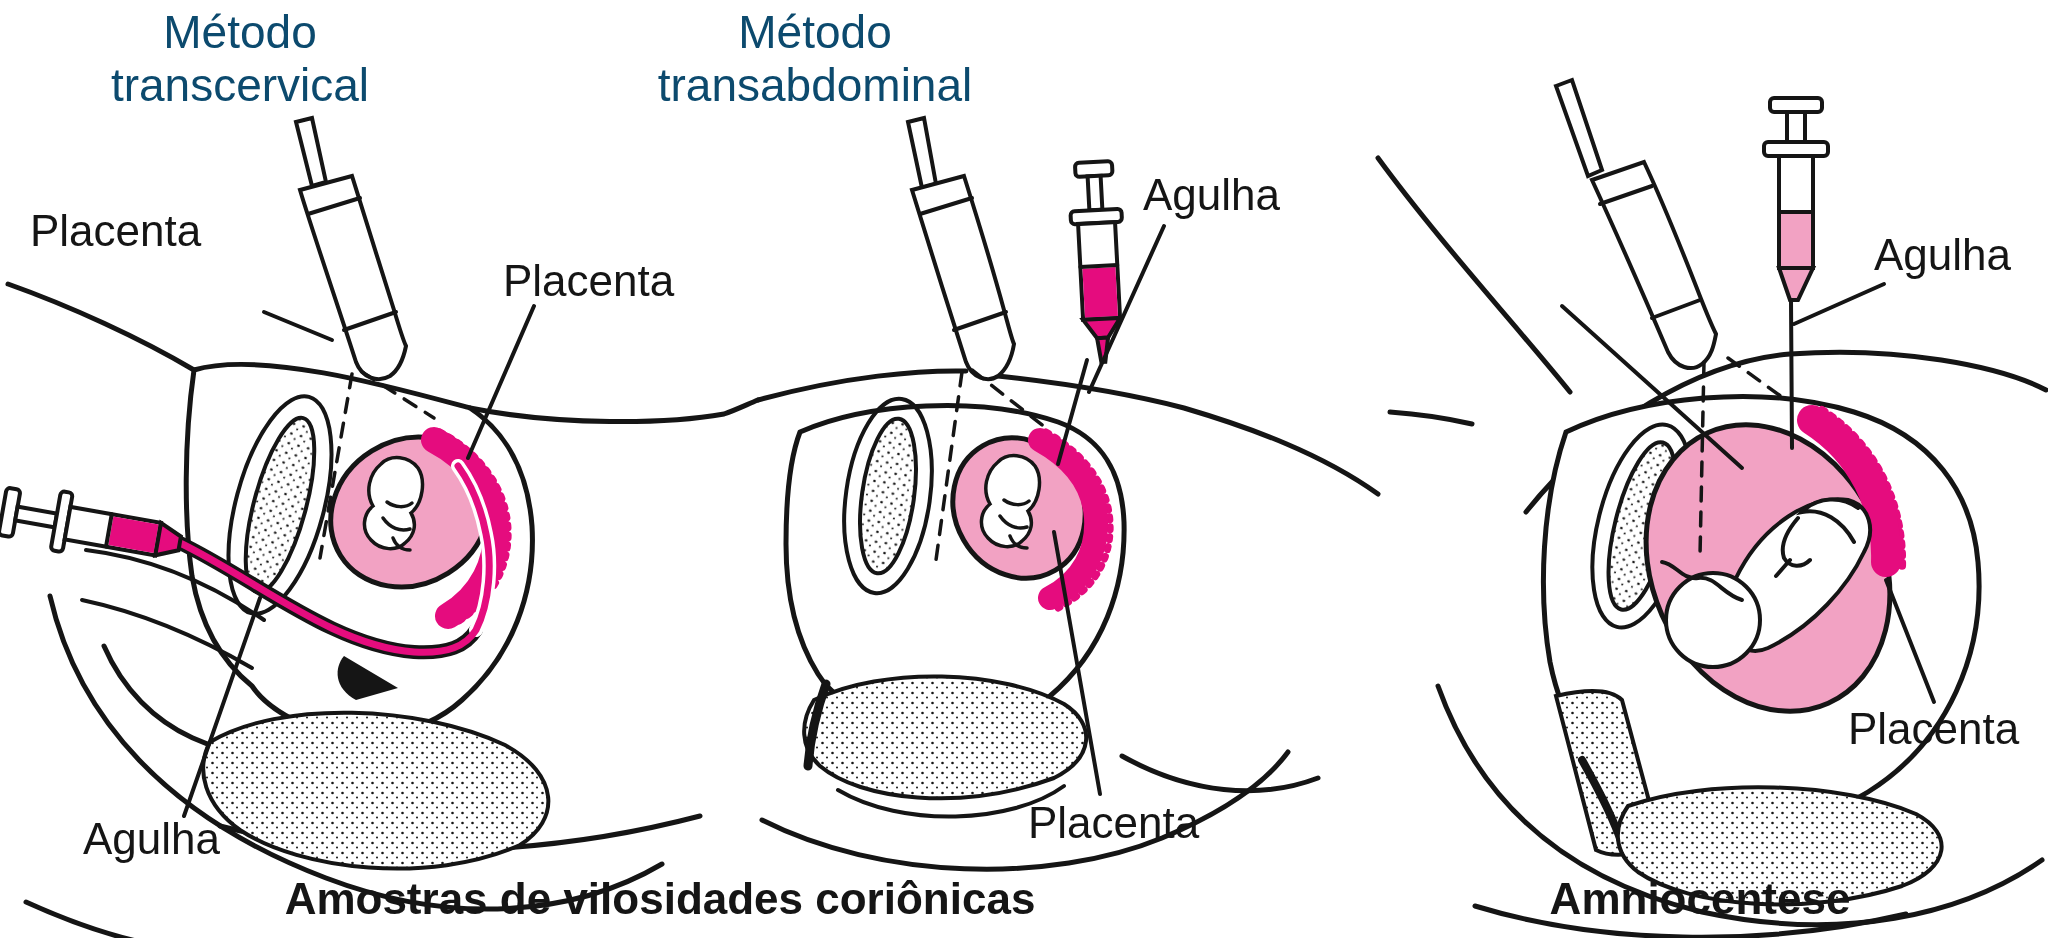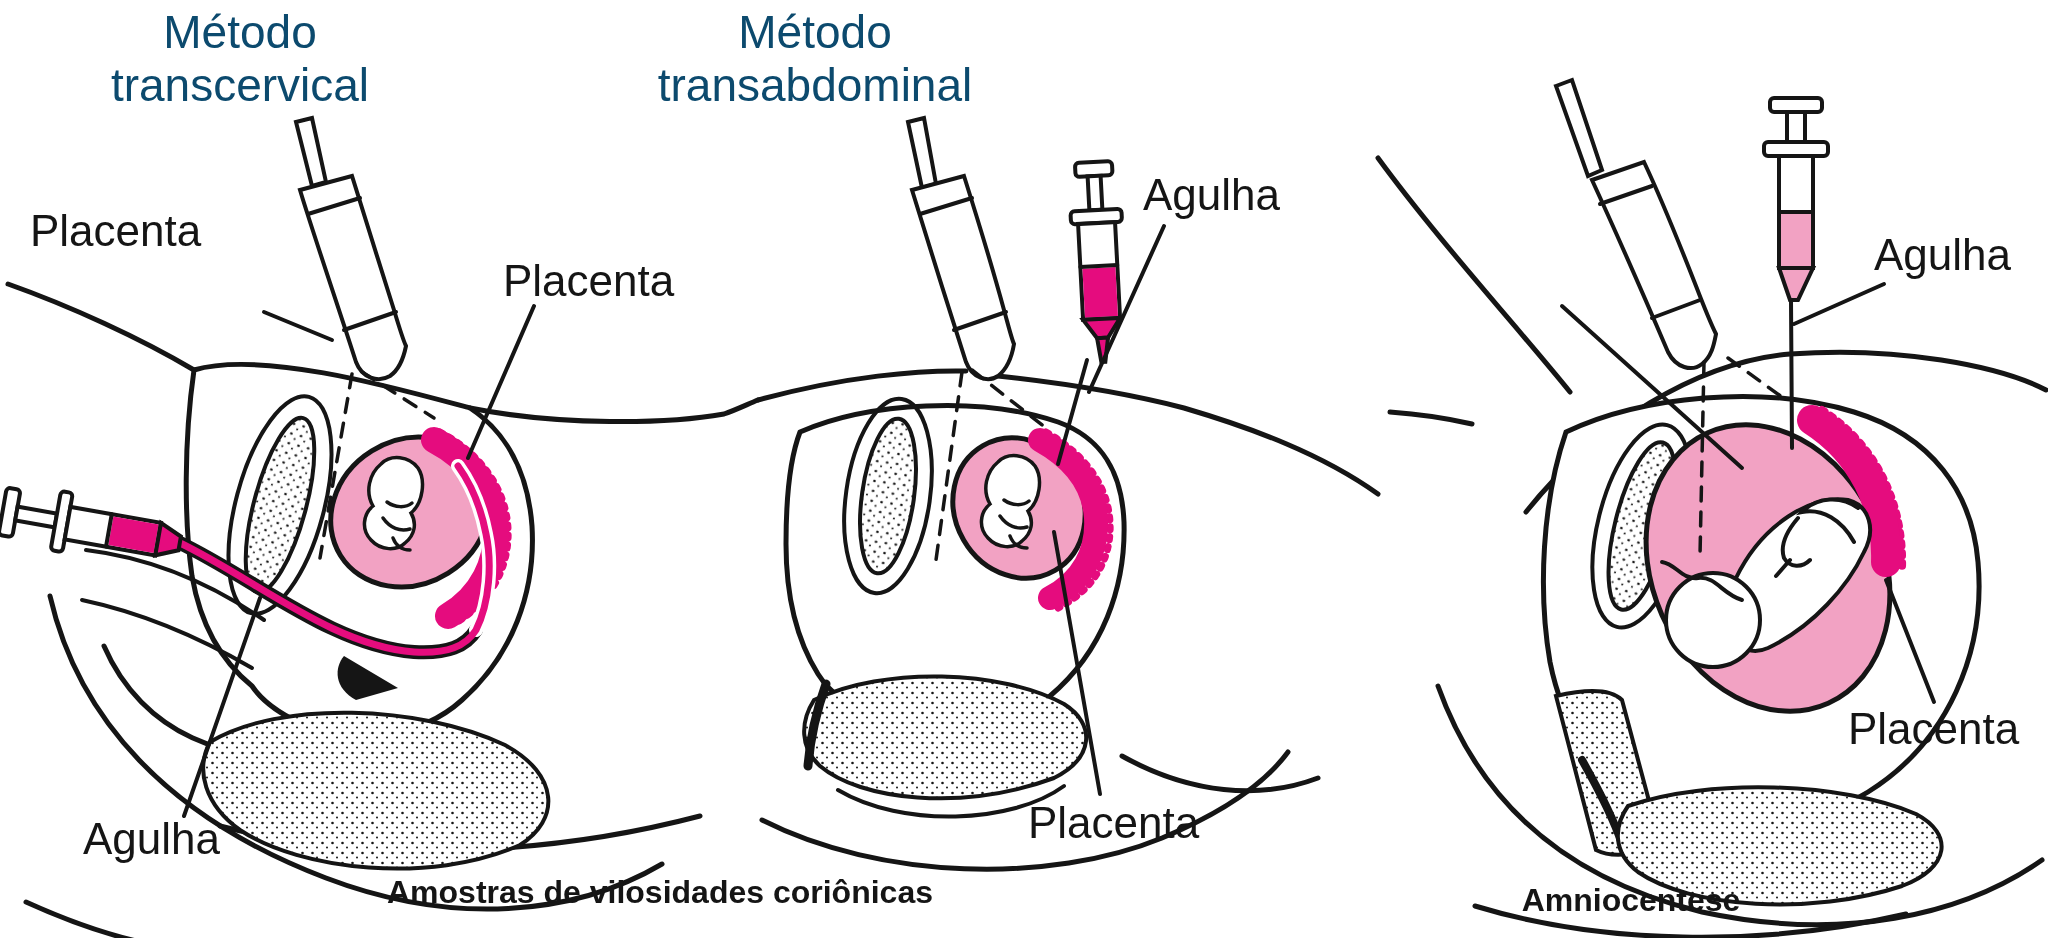--- a/index.html
+++ b/index.html
@@ -23,21 +23,21 @@
     position:absolute;
     font-size:46px;
     font-weight:normal;
     line-height:1.15;
     text-align:center;
     color:#0c4a6e;
     white-space:nowrap;
   }
   .caption{
     position:absolute;
-    font-size:32px;
+    font-size:44px;
     font-weight:bold;
     text-align:center;
     color:#151515;
     white-space:nowrap;
   }
 </style>
 </head>
 <body>
 
 <div class="canvas">
@@ -248,15 +248,15 @@
 
   <div class="lbl" style="left:1028px;top:800px;">Placenta</div>
 
 
   <div class="lbl" style="left:1874px;top:232px;">Agulha</div>
 
   <div class="lbl" style="left:1848px;top:706px;">Placenta</div>
 
   <div class="caption" style="left:240px;top:874px;width:840px;">Amostras de vilosidades coriônicas</div>
 
-  <div class="caption" style="left:1396px;top:874px;width:470px;margin-top:8px;">Amniocentese</div>
+  <div class="caption" style="left:1465px;top:874px;width:470px;">Amniocentese</div>
 
 </div>
 
 </body></html>

